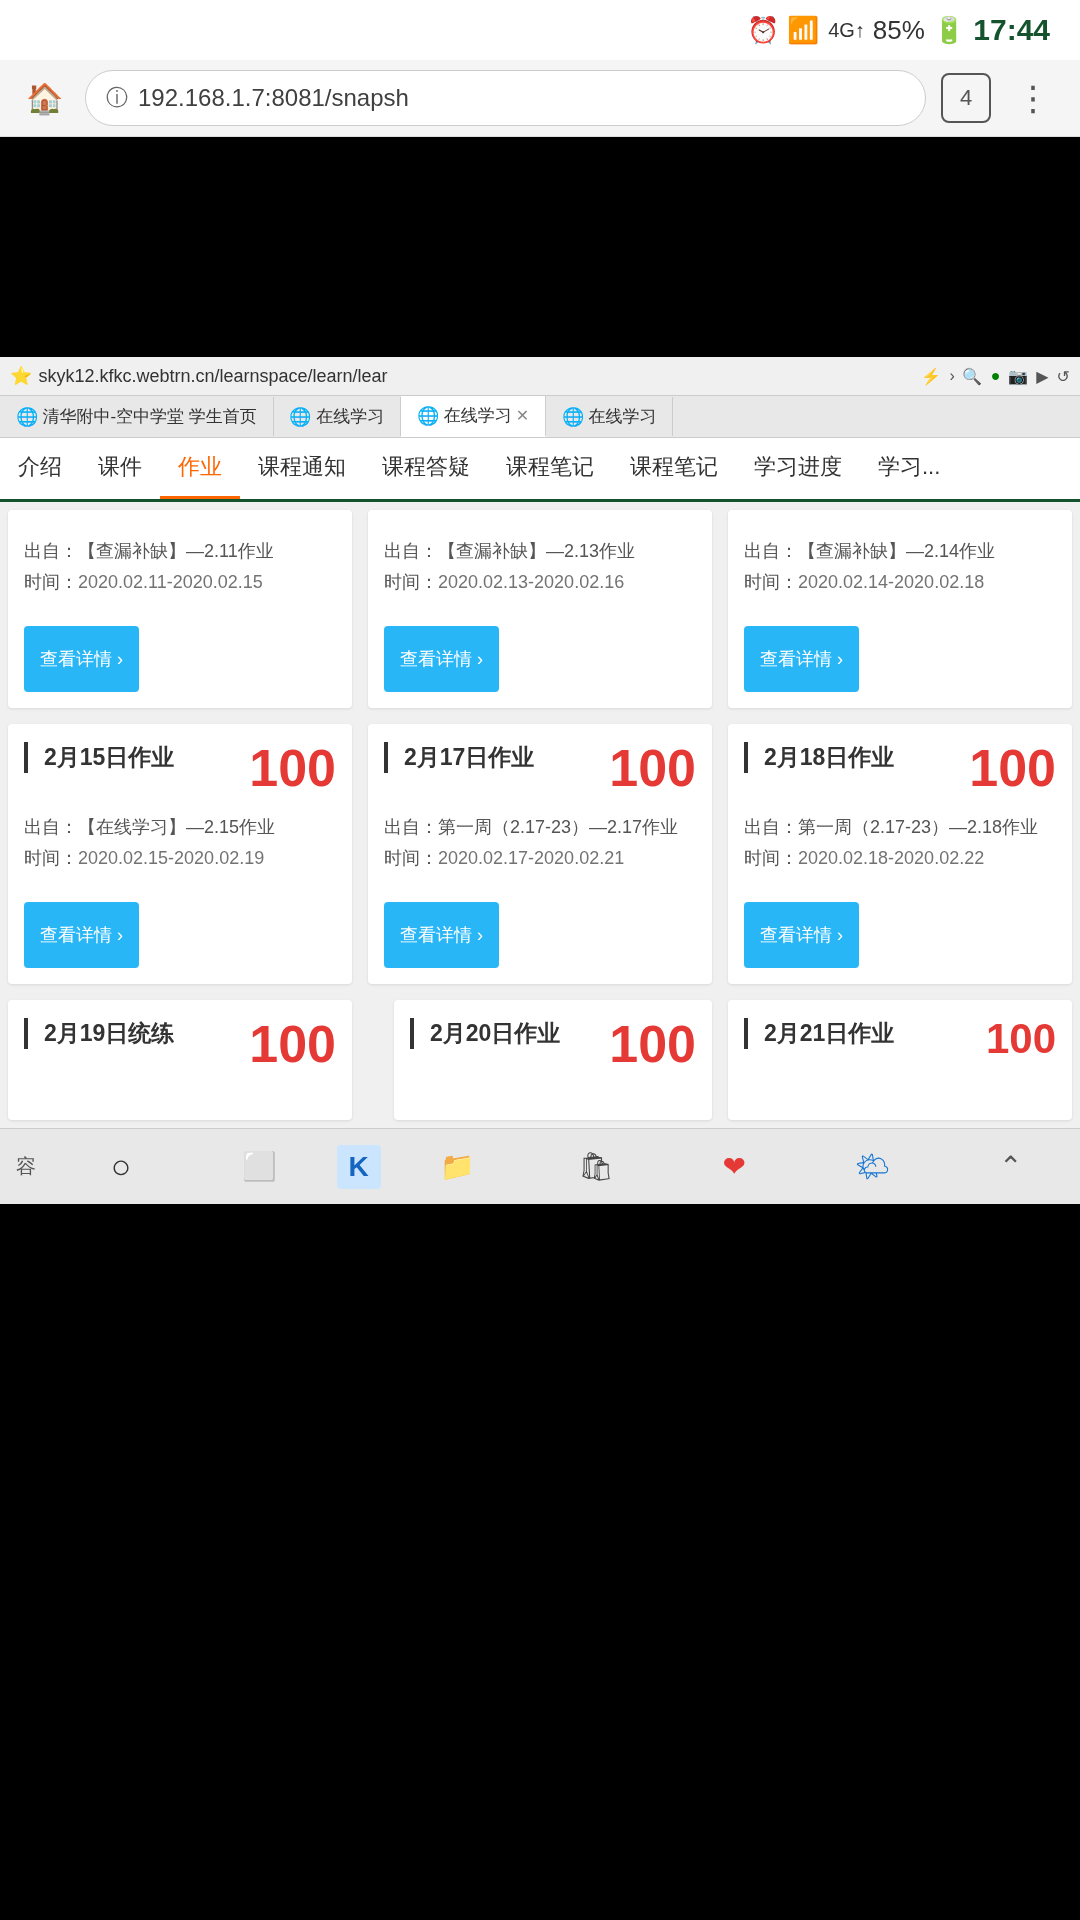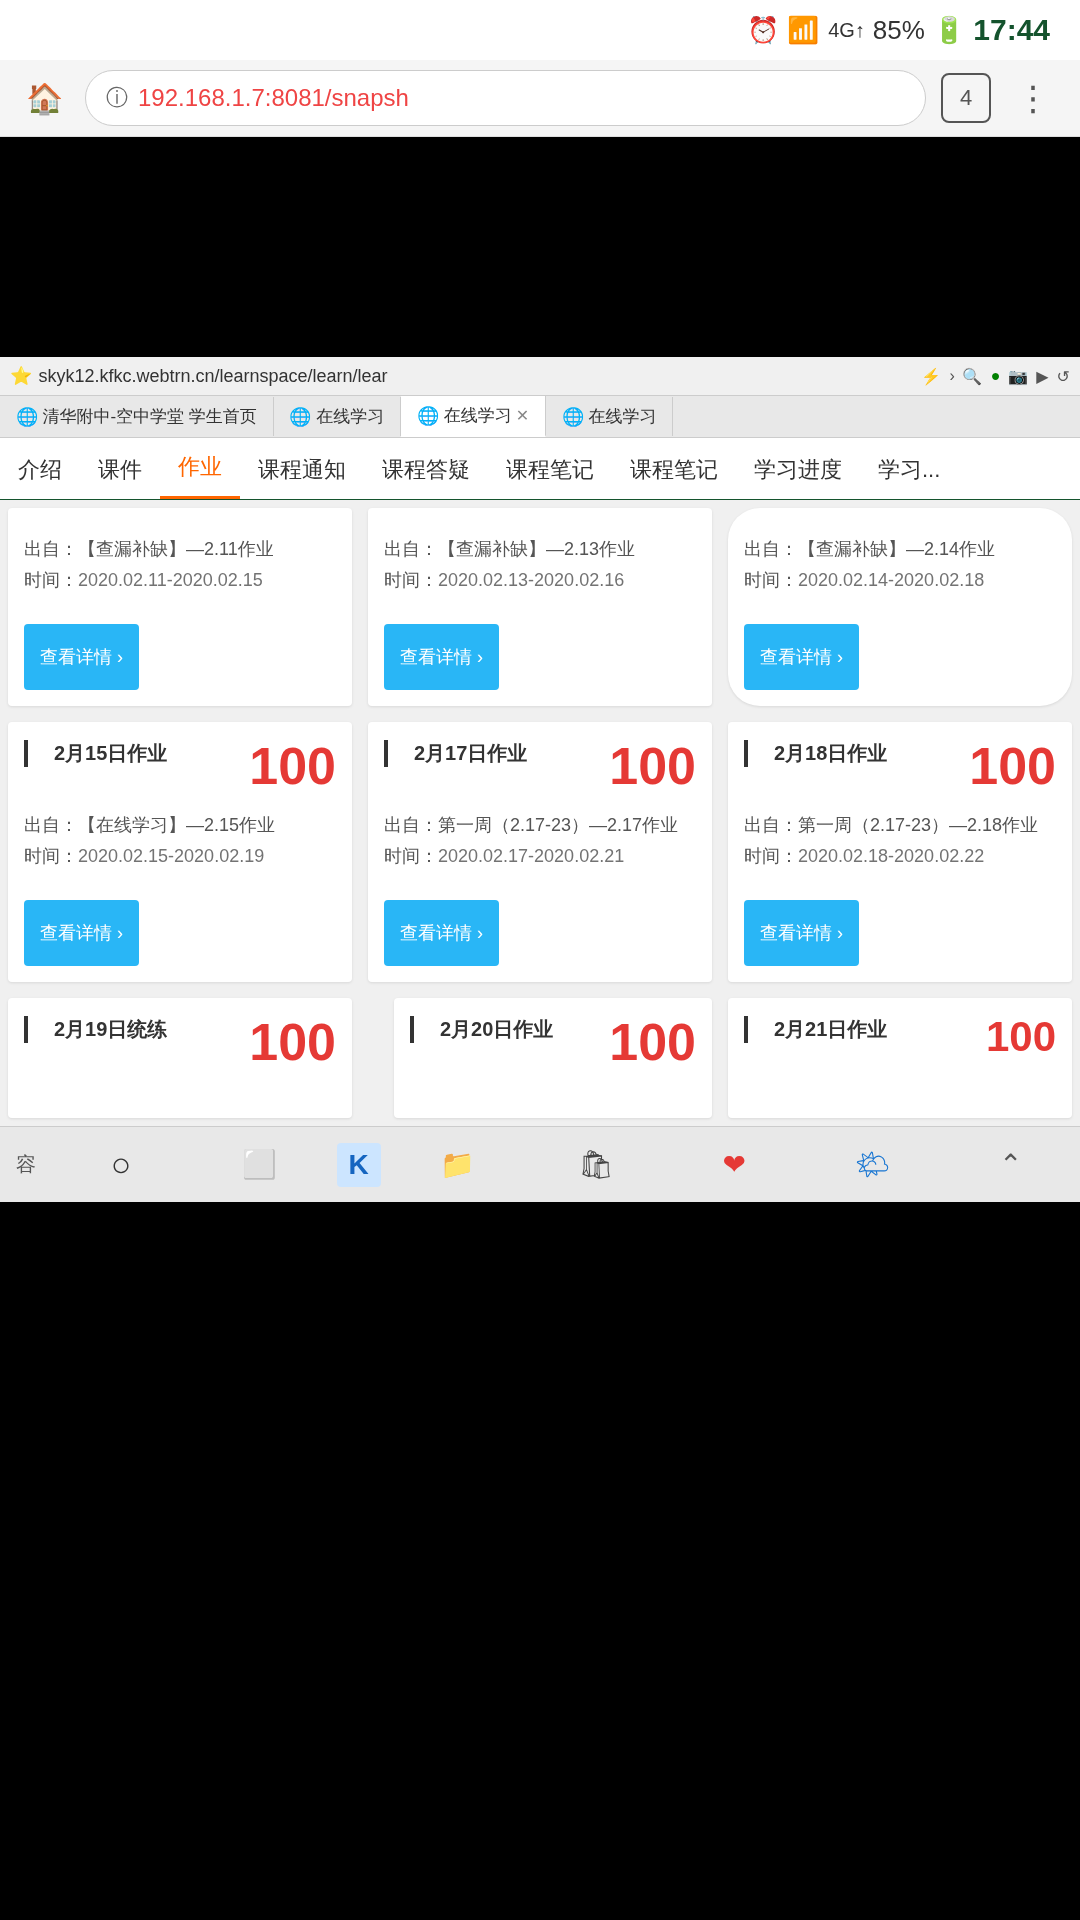--- a/index.html
+++ b/index.html
@@ -64,21 +64,21 @@
       align-items: center;
       padding: 0 20px;
       gap: 10px;
     }
     .browser-address-bar .info-icon {
       font-size: 22px;
       color: #666;
     }
     .browser-address-text {
       font-size: 24px;
-      color: #ef4444;
+      color: #404040;
       white-space: nowrap;
       overflow: hidden;
     }
     .browser-tab-count {
       width: 50px;
       height: 50px;
       border: 2px solid #555;
       border-radius: 8px;
       display: flex;
       align-items: center;
@@ -140,23 +140,23 @@
       border-bottom: 2px solid #fff;
     }
     .inner-tab .tab-close {
       font-size: 16px;
       color: #888;
     }
 
     
     .course-nav {
       display: flex;
-      align-items: flex-end;
-      background: #fff;
-      border-bottom: 1px solid #14532d;
+      align-items: flex-start;
+      background: #fff;
+      border-bottom: 3px solid #14532d;
       overflow: hidden;
     }
     .course-nav-item {
       padding: 14px 18px;
       font-size: 22px;
       color: #333;
       white-space: nowrap;
       cursor: pointer;
     }
     .course-nav-item.active {
@@ -182,25 +182,25 @@
       flex-direction: column;
       justify-content: space-between;
     }
     .card-header {
       display: flex;
       align-items: flex-start;
       justify-content: space-between;
       margin-bottom: 10px;
     }
     .card-title {
-      font-size: 20px;
+      font-size: 23px;
       color: #333;
       font-weight: 600;
       border-left: 4px solid #333;
-      padding-left: 26px;
+      padding-left: 16px;
     }
     .card-score {
       font-size: 52px;
       font-weight: bold;
       color: #e53935;
       line-height: 1;
     }
     .card-info {
       font-size: 18px;
       color: #555;
@@ -342,21 +342,21 @@
     </div>
 
     <div class="homework-card" style="min-height:160px;">
       <div class="card-info">
         <div>出自：【查漏补缺】—2.13作业</div>
         <div>时间：<span class="date-link">2020.02.13-2020.02.16</span></div>
       </div>
       <div class="card-detail-btn">查看详情</div>
     </div>
 
-    <div class="homework-card" style="min-height:160px;border-radius:32px;">
+    <div class="homework-card" style="min-height:160px;">
       <div class="card-info">
         <div>出自：【查漏补缺】—2.14作业</div>
         <div>时间：<span class="date-link">2020.02.14-2020.02.18</span></div>
       </div>
       <div class="card-detail-btn">查看详情</div>
     </div>
 
     <div class="homework-card">
       <div class="card-header">
         <div class="card-title">2月15日作业</div>

